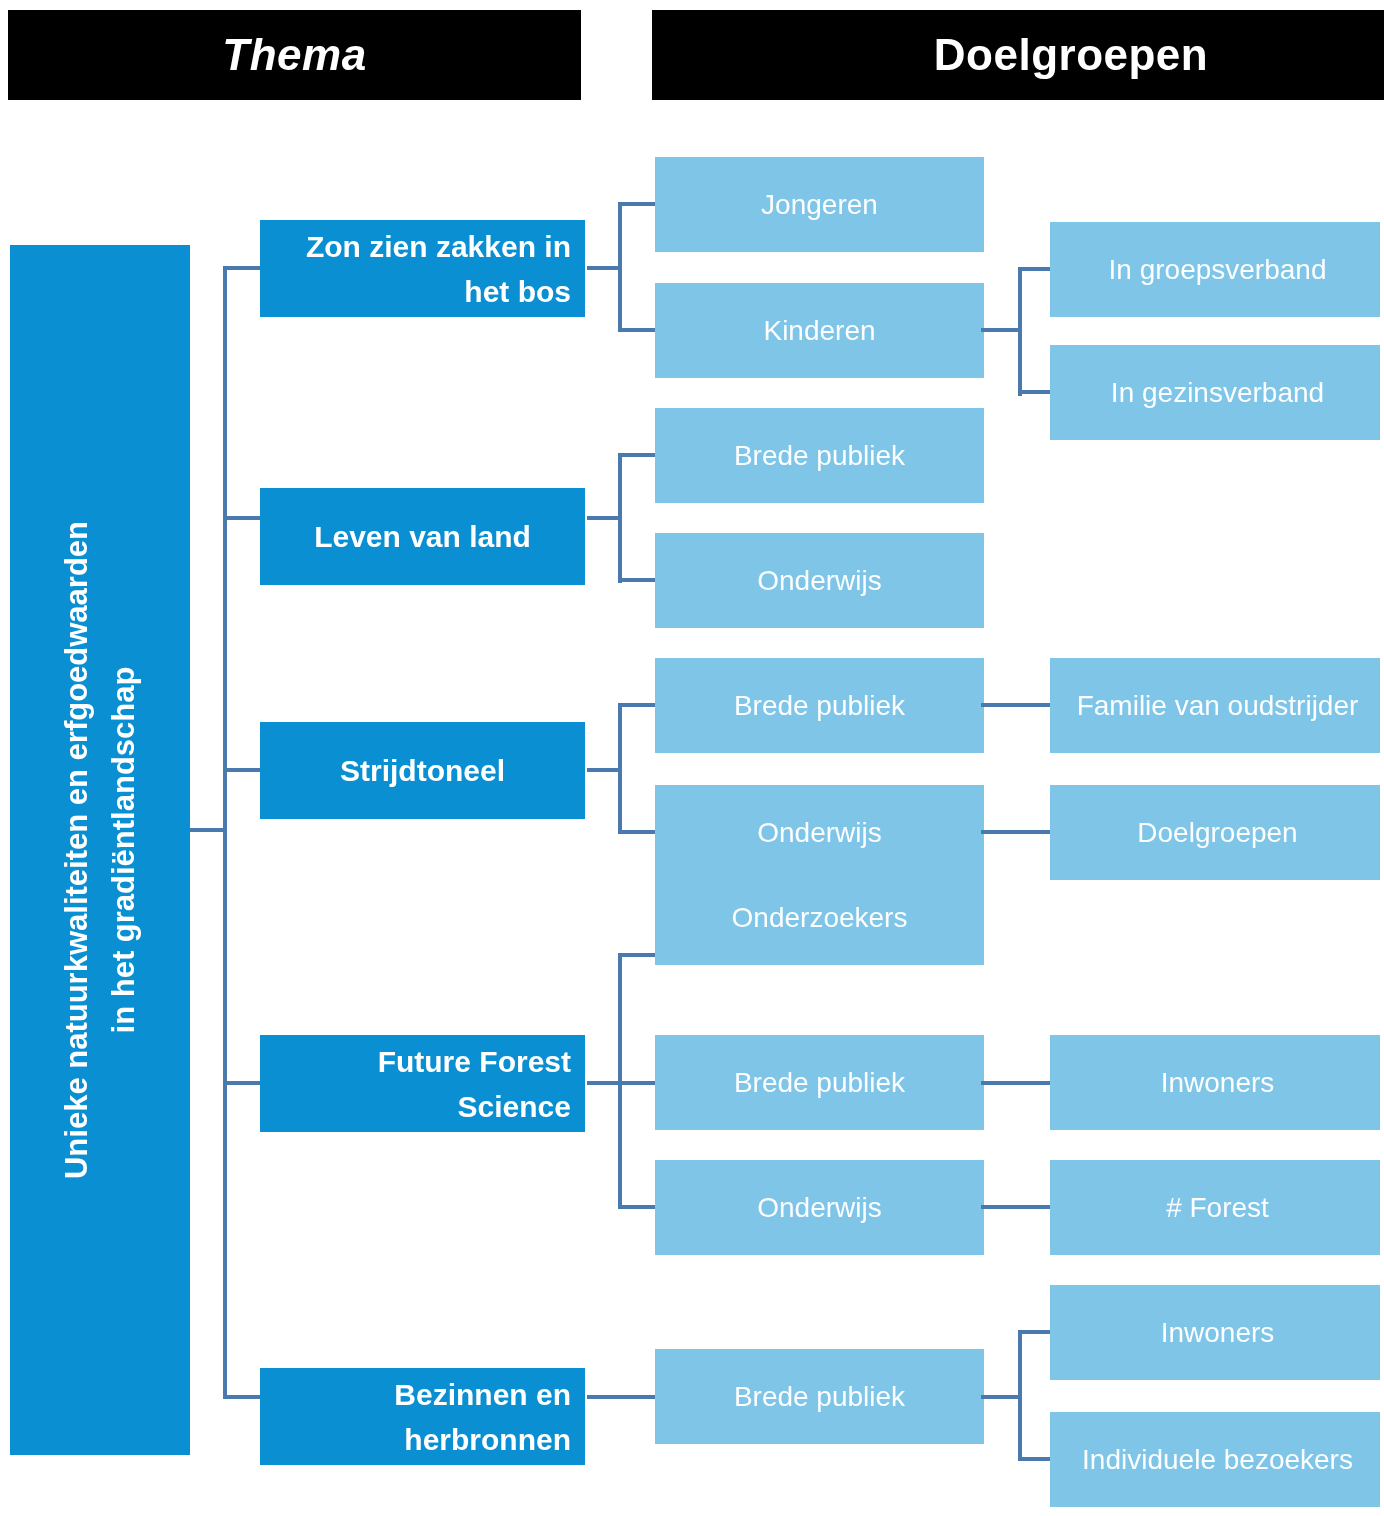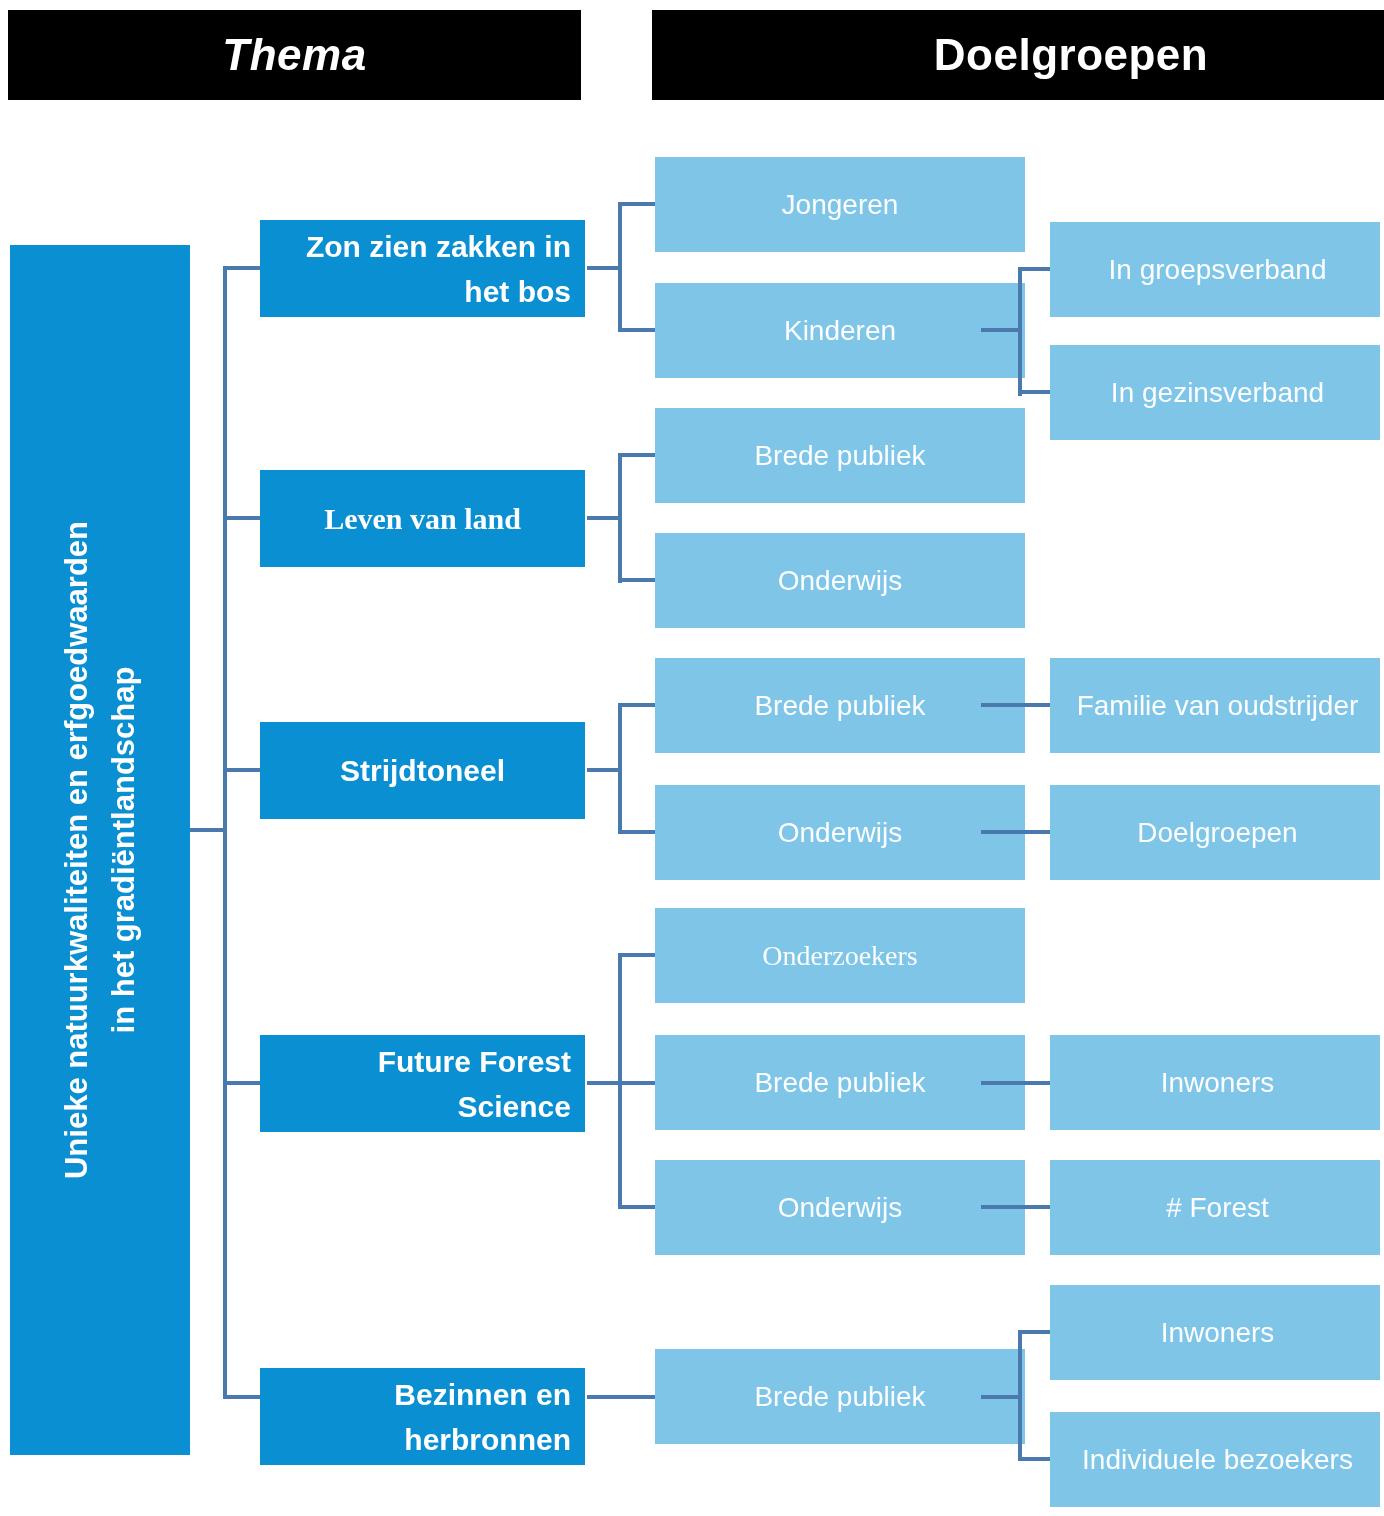--- a/index.html
+++ b/index.html
@@ -22,21 +22,21 @@
     text-align:center; color:#ffffff; font-weight:bold; font-size:31px; line-height:1.5;
   }
   .theme {
     position:absolute; left:260px; width:325px; height:97px;
     background:var(--theme-blue,#0a90d2); color:#ffffff;
     font-weight:bold; font-size:30px; line-height:1.5;
     display:flex; align-items:center; justify-content:center;
     text-align:right; padding:0 14px; box-sizing:border-box;
   }
   .lb {
-    position:absolute; left:655px; width:370px; height:95px;
+    position:absolute; left:655px; width:329px; height:95px;
     background:var(--light-blue,#7ec5e8); color:#fcfeff;
     font-size:28px; font-weight:normal;
     display:flex; align-items:center; justify-content:center;
     text-align:center; padding:0 8px; box-sizing:border-box;
   }
   .lb3 { left:1050px; width:330px;padding-left:13px; }
   .cl { position:absolute; background:var(--connector,#4a79ad); }
   .h { height:4px; }
   .v { width:4px; }
 </style>
@@ -49,32 +49,32 @@
   <div class="hdr" style="left:652px; top:10px; width:838px;">Doelgroepen</div>
 
   <div class="vbar">
     <div class="rot">
       <div>Unieke natuurkwaliteiten en erfgoedwaarden</div>
       <div>in het gradiëntlandschap</div>
     </div>
   </div>
 
   <div class="theme" style="top:220px;">Zon zien zakken in het bos</div>
-  <div class="theme" style="top:470px;font-family:Liberation Serif, serif;">Leven van land</div>
+  <div class="theme" style="top:488px;">Leven van land</div>
   <div class="theme" style="top:722px;">Strijdtoneel</div>
   <div class="theme" style="top:1035px;">Future Forest Science</div>
   <div class="theme" style="top:1348px;margin-top:20px;">Bezinnen en herbronnen</div>
 
   <div class="lb" style="top:157px;">Jongeren</div>
   <div class="lb" style="top:283px;">Kinderen</div>
   <div class="lb" style="top:408px;">Brede publiek</div>
   <div class="lb" style="top:533px;">Onderwijs</div>
   <div class="lb" style="top:658px;">Brede publiek</div>
   <div class="lb" style="top:785px;">Onderwijs</div>
-  <div class="lb" style="top:908px;font-family:Liberation Serif, serif;">Onderzoekers</div>
+  <div class="lb" style="top:870px;">Onderzoekers</div>
   <div class="lb" style="top:1035px;">Brede publiek</div>
   <div class="lb" style="top:1160px;">Onderwijs</div>
   <div class="lb" style="top:1349px;">Brede publiek</div>
 
   <div class="lb lb3" style="top:222px;">In groepsverband</div>
   <div class="lb lb3" style="top:345px;">In gezinsverband</div>
   <div class="lb lb3" style="top:658px;">Familie van oudstrijder</div>
   <div class="lb lb3" style="top:785px;">Doelgroepen</div>
   <div class="lb lb3" style="top:1035px;">Inwoners</div>
   <div class="lb lb3" style="top:1160px;"># Forest</div>

